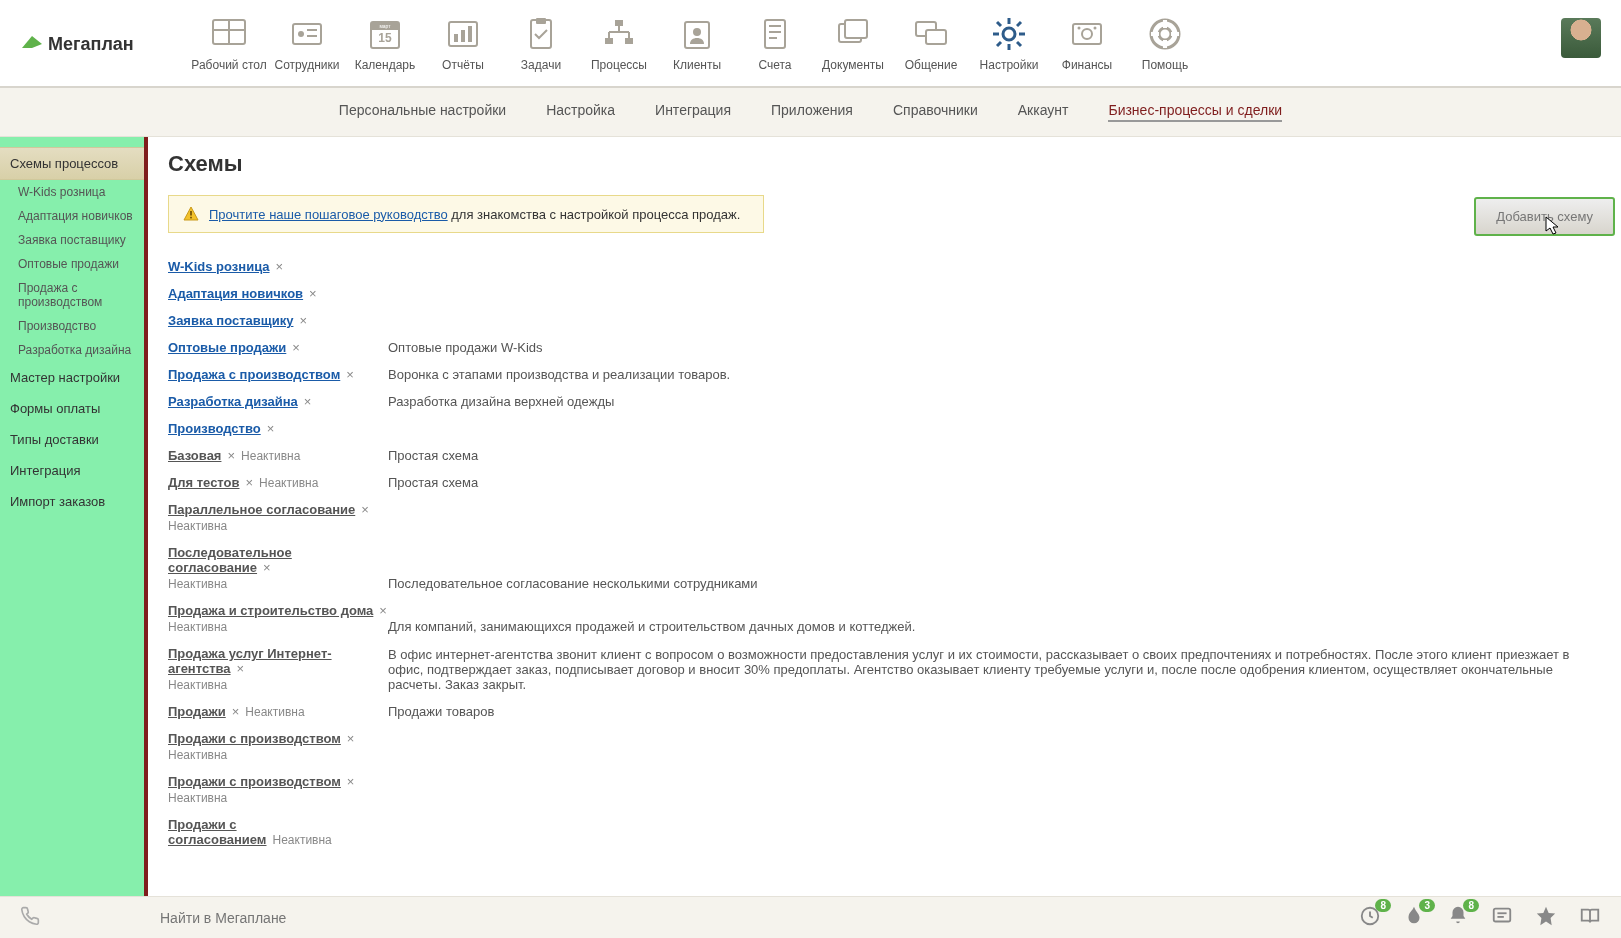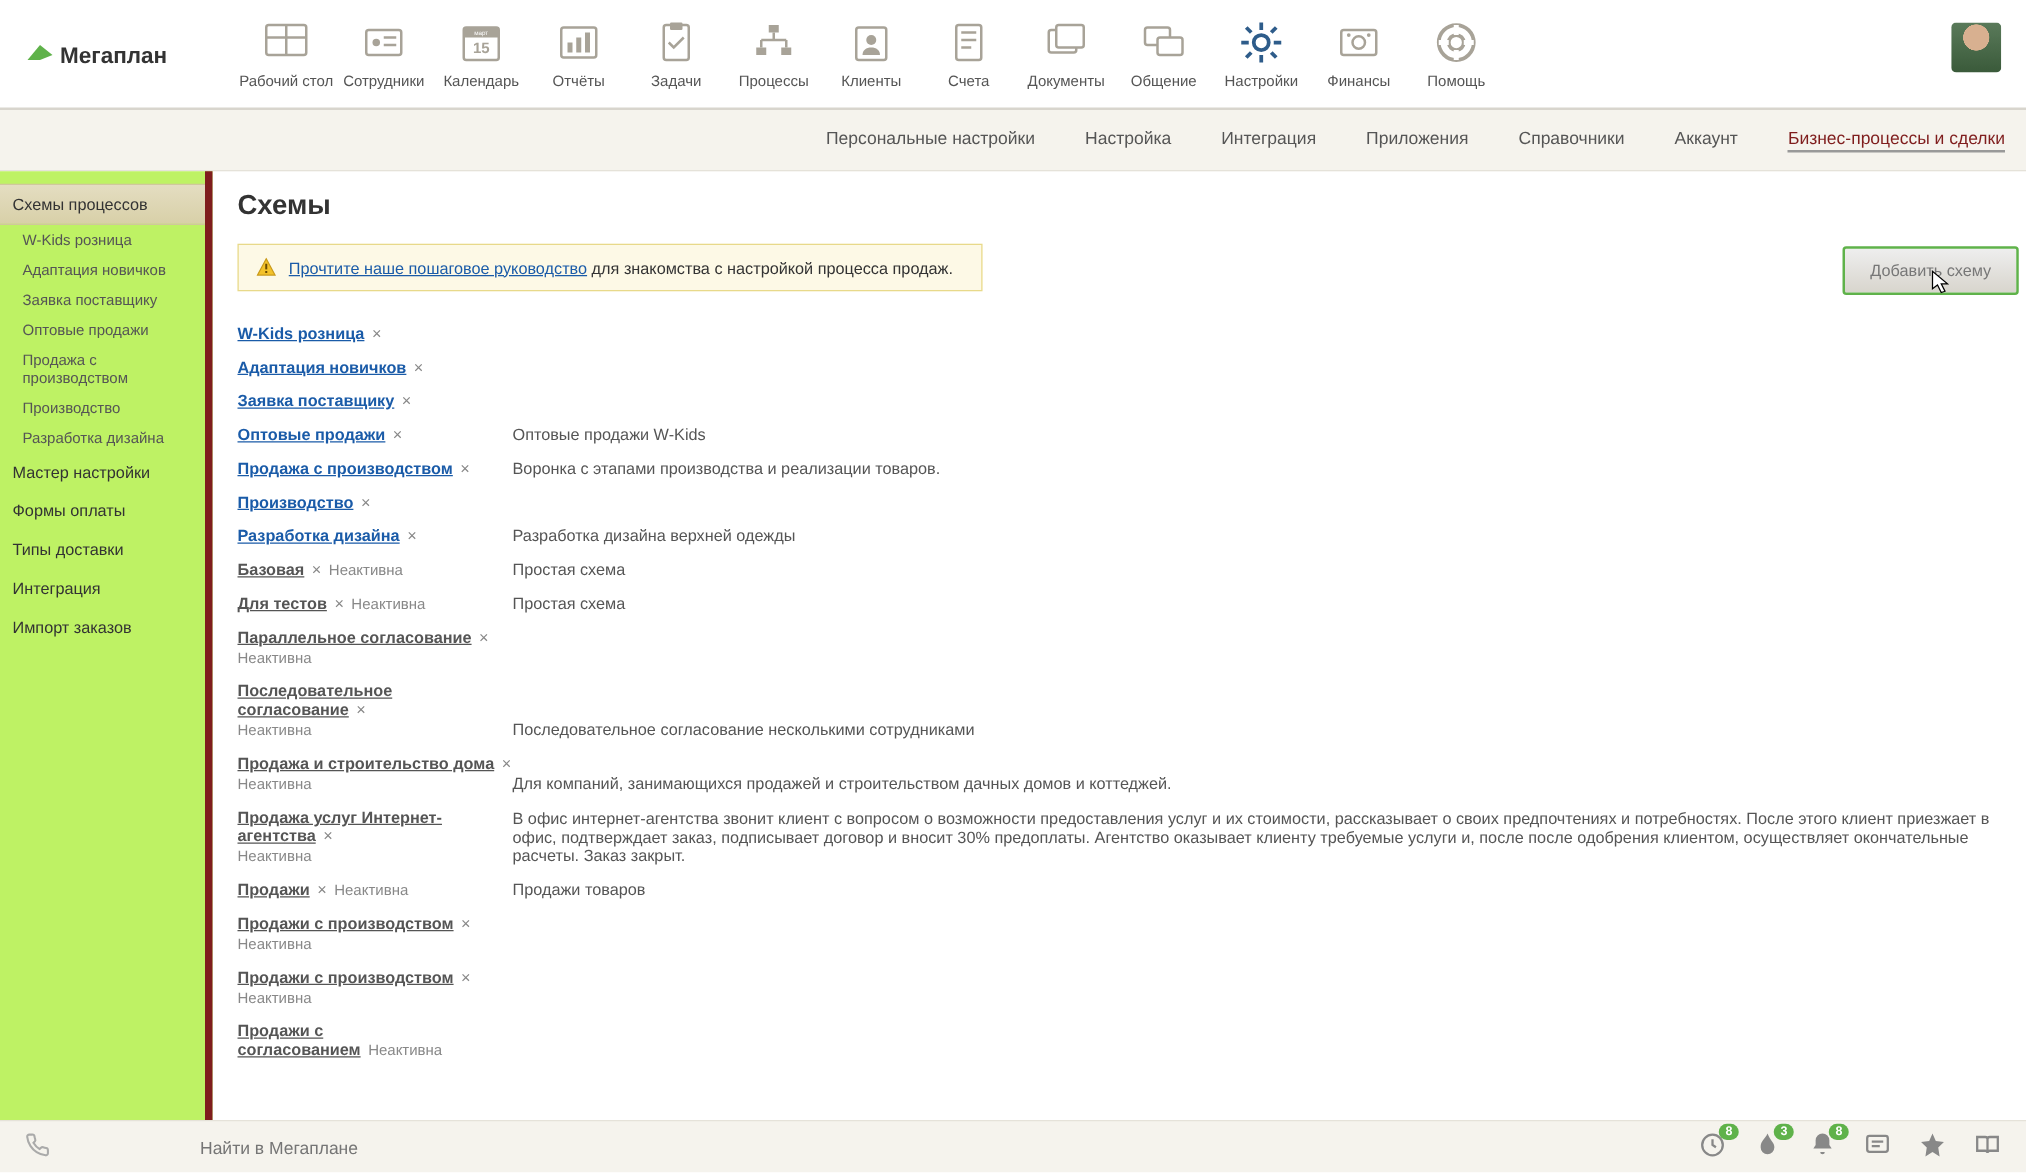--- a/index.html
+++ b/index.html
@@ -12,27 +12,27 @@
 .topnav-items { display: flex; gap: 0; }
 .topnav-item { display: flex; flex-direction: column; align-items: center; width: 78px; padding-top: 4px; cursor: pointer; color: #666; }
 .topnav-item.active { position: relative; }
 .topnav-item .icon { width: 40px; height: 40px; display: flex; align-items: flex-start; justify-content: center; margin-bottom: 4px; color: #a8a398; }
 .topnav-item.active .icon { color: #2e5c8a; }
 .topnav-item .label { font-size: 12px; color: #555; }
 .avatar { margin-left: auto; width: 40px; height: 40px; border-radius: 4px; background: linear-gradient(135deg,#8a6,#567); margin-top: 8px; overflow: hidden; }
 .avatar::after { content:''; display:block; width:100%; height:100%; background: radial-gradient(circle at 50% 30%, #d8b090 30%, transparent 31%), linear-gradient(#5a7a5a,#3a5a3a); }
 
 
-.subnav { display: flex; justify-content: flex-end; gap: 40px; padding: 14px 17px; border-bottom: 1px solid #e5e2d9; background: #f5f3ed; }
+.subnav { display: flex; justify-content: center; gap: 40px; padding: 14px 0; border-bottom: 1px solid #e5e2d9; background: #f5f3ed; }
 .subnav-item { color: #555; cursor: pointer; font-size: 14px; padding-bottom: 2px; }
 .subnav-item.active { color: #7f1d1d; border-bottom: 2px solid #999; }
 
 
 .body { display: flex; height: calc(938px - 88px - 48px - 42px); }
-.sidebar { width: 170px; background: #bef264; border-right: 6px solid #7f1d1d; padding-top: 10px; }
+.sidebar { width: 148px; background: #86efac; border-right: 4px solid #7f1d1d; padding-top: 10px; }
 .sidebar-h { font-size: 13px; padding: 8px 10px; color: #333; cursor: pointer; }
 .sidebar-h.active { background: linear-gradient(#e4ddc1,#d8d0a8); border-top:1px solid #d0c89c; border-bottom:1px solid #d0c89c; font-weight: normal; }
 .sidebar-sub { padding: 5px 10px 5px 18px; font-size: 12px; color: #555; cursor: pointer; }
 
 .main { flex: 1; padding: 14px 20px; overflow: auto; position: relative; }
 .page-title { font-size: 22px; font-weight: bold; margin-bottom: 18px; color: #333; }
 .notice { border: 1px solid #e8d98a; background: #fdf9e6; padding: 10px 14px; display: flex; align-items: center; gap: 10px; width: 596px; margin-bottom: 20px; font-size: 13px; }
 .notice .warn-icon { width:16px; height:16px; display:flex; align-items:center; justify-content:center; }
 .notice a { color: #1a5ba8; text-decoration: underline; }
 
@@ -279,26 +279,26 @@
         </div>
         <div class="scheme-row">
           <div class="scheme-name-col"><a href="#" class="scheme-name">Оптовые продажи</a><span class="scheme-x">×</span></div>
           <div class="scheme-desc">Оптовые продажи W-Kids</div>
         </div>
         <div class="scheme-row">
           <div class="scheme-name-col"><a href="#" class="scheme-name">Продажа с производством</a><span class="scheme-x">×</span></div>
           <div class="scheme-desc">Воронка с этапами производства и реализации товаров.</div>
         </div>
         <div class="scheme-row">
-          <div class="scheme-name-col"><a href="#" class="scheme-name">Производство</a><span class="scheme-x">×</span></div>
-          <div class="scheme-desc"></div>
-        </div>
-        <div class="scheme-row">
           <div class="scheme-name-col"><a href="#" class="scheme-name">Разработка дизайна</a><span class="scheme-x">×</span></div>
           <div class="scheme-desc">Разработка дизайна верхней одежды</div>
+        </div>
+        <div class="scheme-row">
+          <div class="scheme-name-col"><a href="#" class="scheme-name">Производство</a><span class="scheme-x">×</span></div>
+          <div class="scheme-desc"></div>
         </div>
         <div class="scheme-row">
           <div class="scheme-name-col"><a href="#" class="scheme-name inactive">Базовая</a><span class="scheme-x">×</span><span class="scheme-inactive-label">Неактивна</span></div>
           <div class="scheme-desc">Простая схема</div>
         </div>
         <div class="scheme-row">
           <div class="scheme-name-col"><a href="#" class="scheme-name inactive">Для тестов</a><span class="scheme-x">×</span><span class="scheme-inactive-label">Неактивна</span></div>
           <div class="scheme-desc">Простая схема</div>
         </div>
         <div class="scheme-row">

